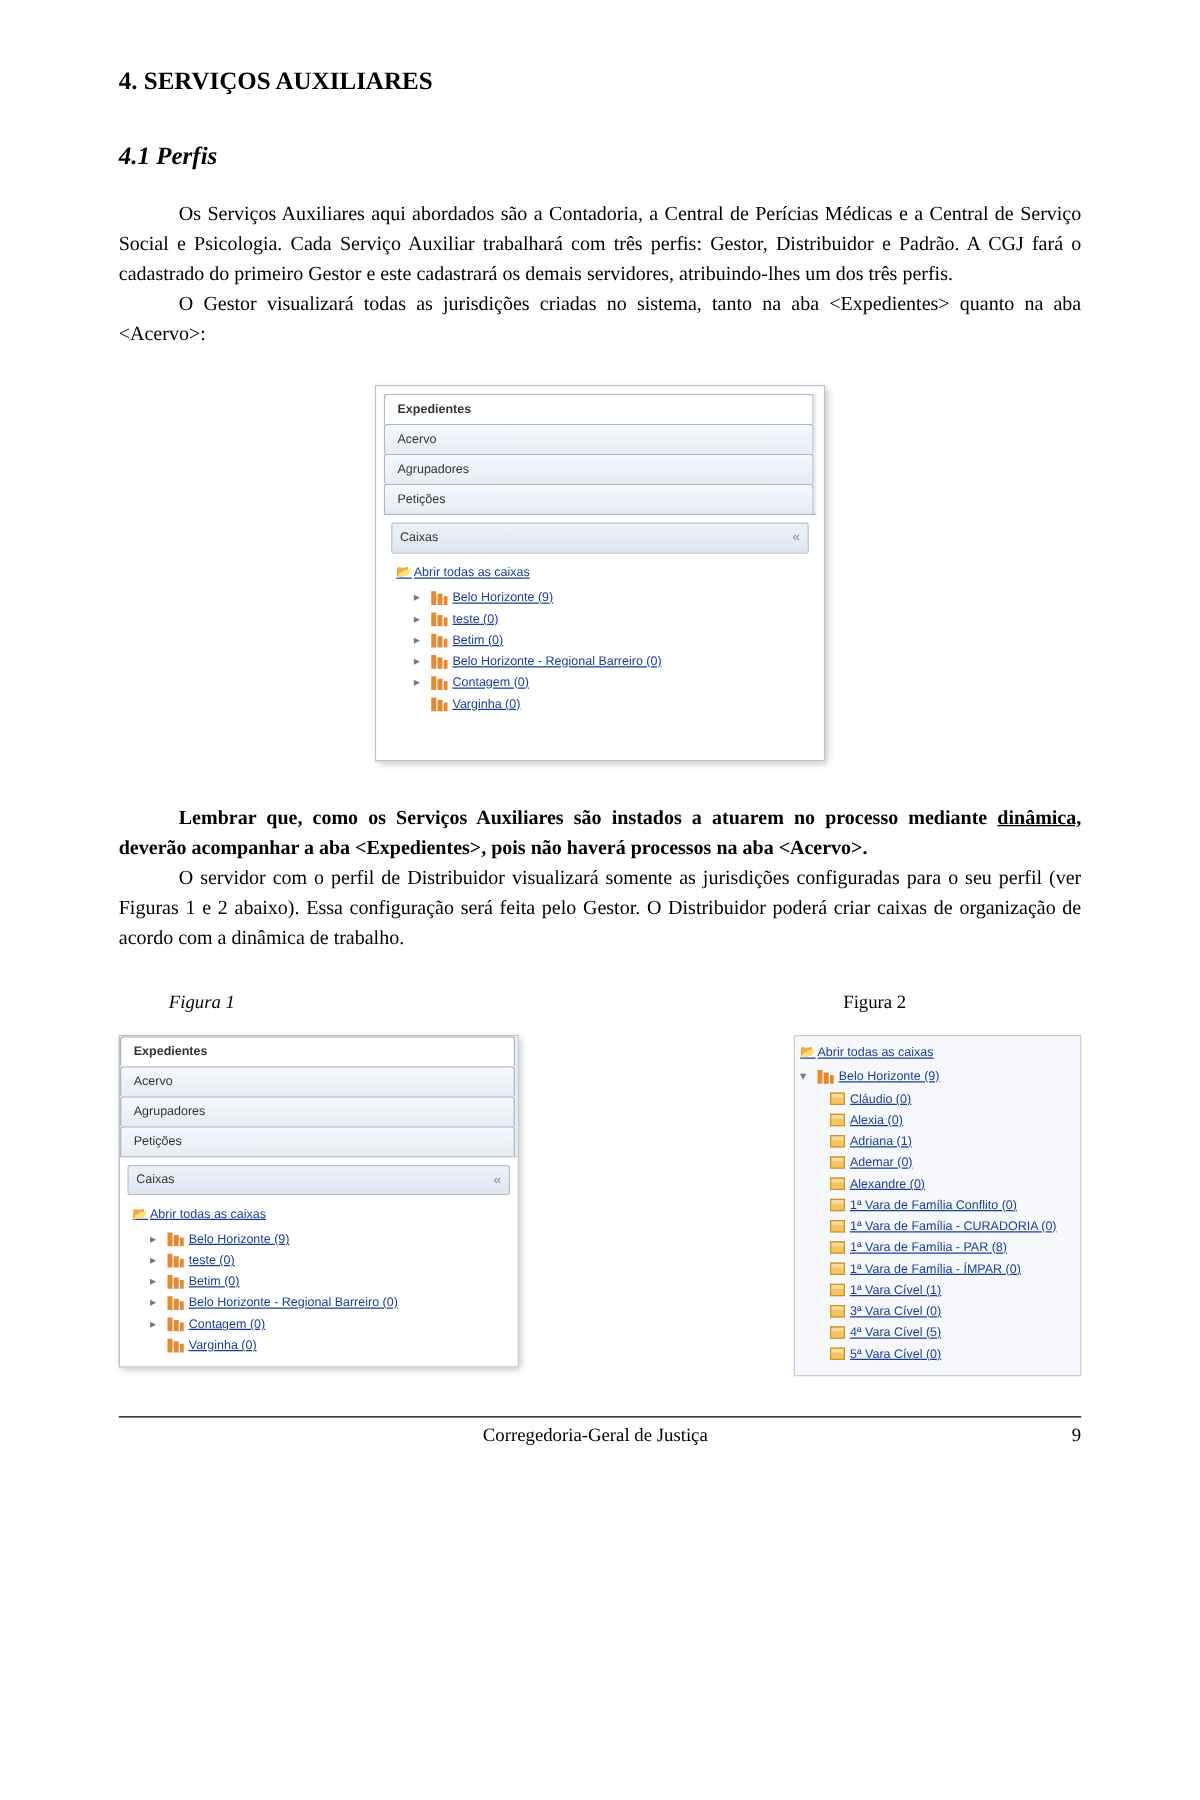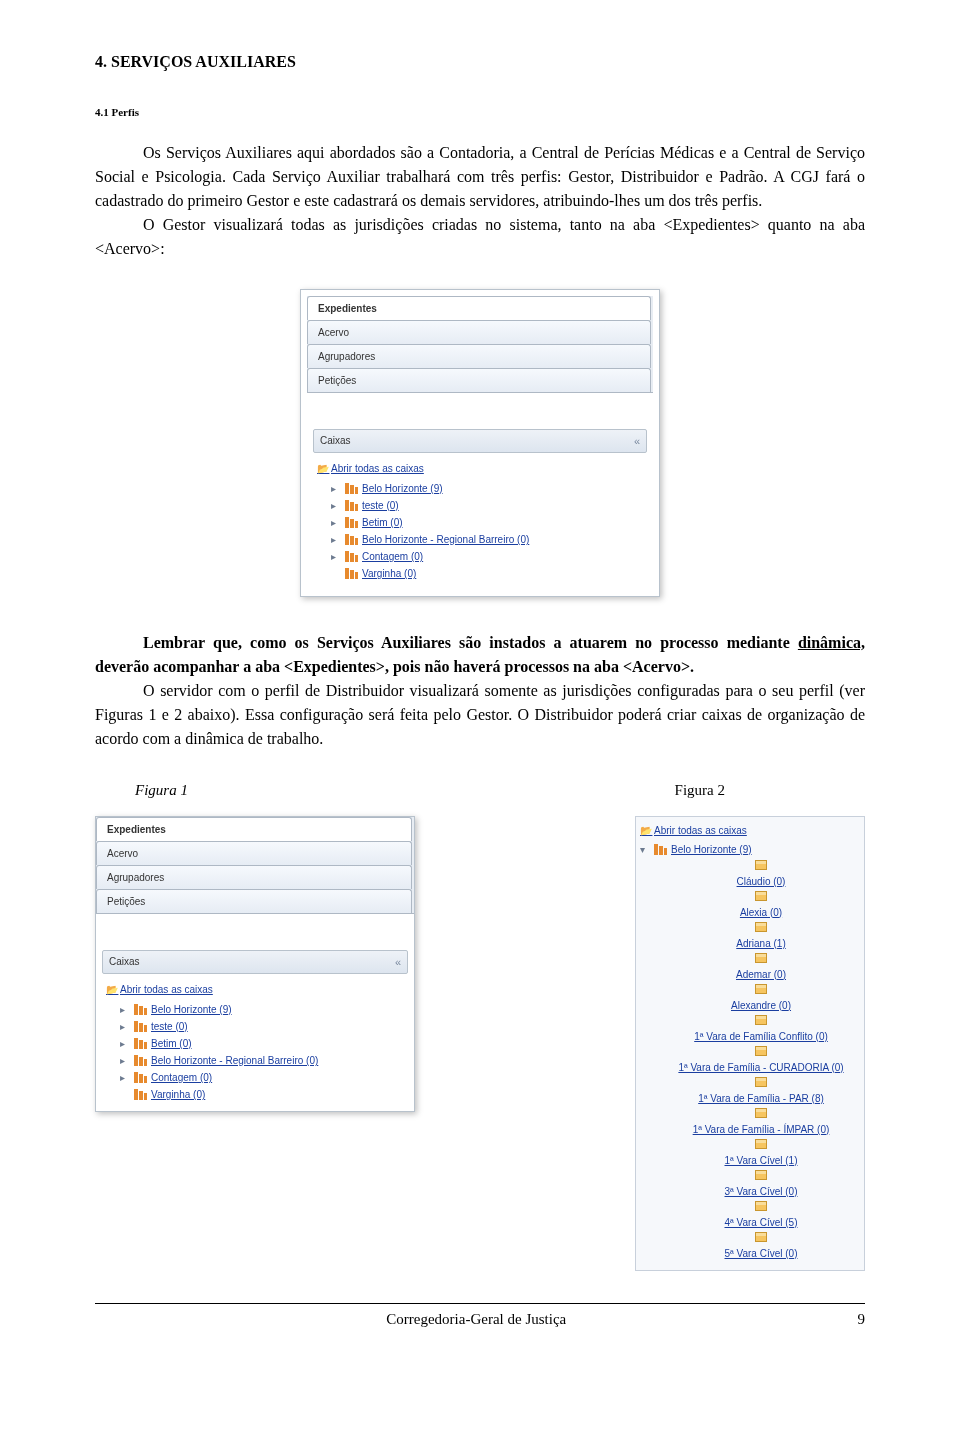--- a/index.html
+++ b/index.html
@@ -6,22 +6,22 @@
   body {
     font-family: "Times New Roman", Times, serif;
     background: #fff;
     width: 960px;
     margin: 0 auto;
     padding: 50px 95px 30px 95px;
     color: #000;
     font-size: 16px;
     line-height: 1.5;
   }
-  .h1 { font-weight: bold; font-size: 16px; margin-bottom: 30px; }
-  .h2 { font-weight: bold; font-size: 11px; margin-bottom: 20px; }
+  .h1 { font-weight: bold; font-size: 20px; margin-bottom: 30px; }
+  .h2 { font-weight: bold; font-size: 20px; margin-bottom: 20px; font-style: italic; }
   .para { text-align: justify; margin-bottom: 0; text-indent: 48px; }
   .block-after { margin-bottom: 28px; }
   .bold { font-weight: bold; }
   .ul { text-decoration: underline; }
   .figrow { display: flex; justify-content: space-between; margin: 27px 0 14px 0; align-items: flex-end; }
   .figlab { font-style: italic; font-size: 15px; margin-left: 40px; }
   .figlab2 { font-size: 15px; margin-right: 140px; }
 
   
   .panel {
@@ -52,28 +52,27 @@
     border-radius: 3px 3px 0 0;
   }
   .tab.active { background: #fff; font-weight: bold; }
   .panel-body { background: #fff; padding: 6px; }
   .caixas-hdr {
     display: flex; justify-content: space-between; align-items: center;
     background: linear-gradient(#eef2f7,#dde5ef);
     border: 1px solid #b8c2cc;
     padding: 3px 6px; margin-bottom: 4px;
     border-radius: 2px;
-    margin-top: 30px;
   }
   .chev { color: #7a8aa0; font-size: 11px; }
   .tree { padding: 2px 0 2px 4px; }
   .tree-root { display:flex; align-items:center; gap:4px; text-decoration: underline; color: #1a3ea0; margin: 2px 0 4px 0;}
   .tree-root .tri { color:#6d7b90; font-size:10px; text-decoration:none; display:inline-block;}
   .node, .leaf { display:flex; align-items:center; gap:4px; padding: 1px 0 1px 14px; }
-  .leaf { padding-left: 28px; flex-direction: column; }
+  .leaf { padding-left: 28px; }
   .tri { width:10px; display:inline-block; color:#6d7b90; font-size:10px; }
   .ico-city {
     width:13px; height:11px; display:inline-block;
     background:
       linear-gradient(#e78a2e,#e78a2e) 0 0/4px 11px no-repeat,
       linear-gradient(#e78a2e,#e78a2e) 5px 2px/4px 9px no-repeat,
       linear-gradient(#e78a2e,#e78a2e) 10px 4px/3px 7px no-repeat;
   }
   .ico-folder {
     width:12px; height:10px; display:inline-block;

